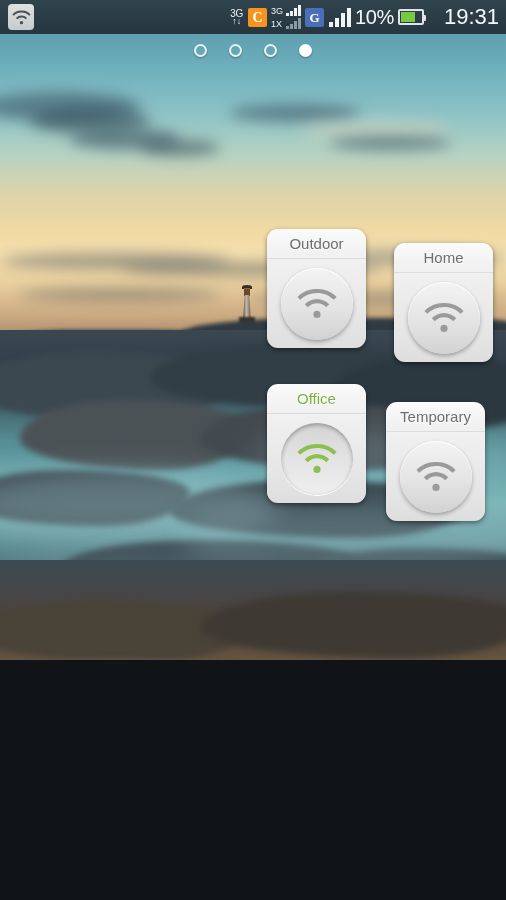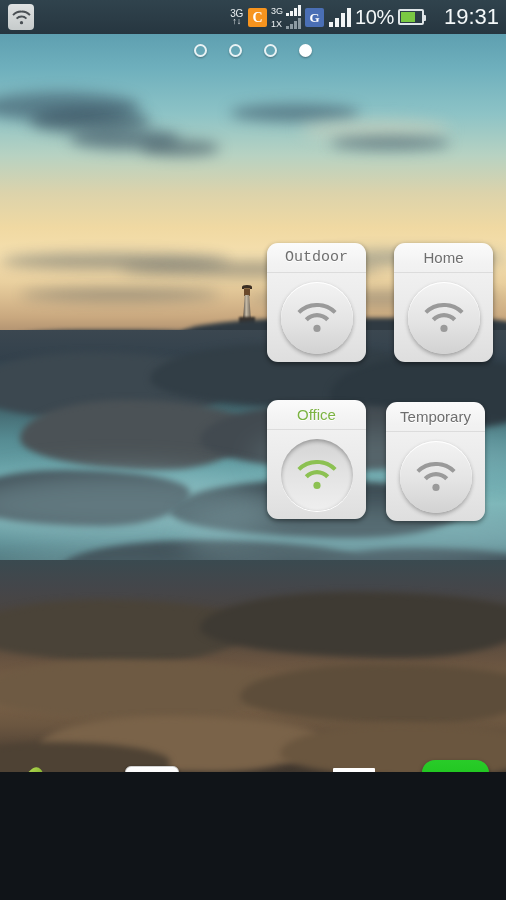--- a/index.html
+++ b/index.html
@@ -2,21 +2,21 @@
 <html><head>
 <meta charset="utf-8">
 <style>
   * { margin:0; padding:0; box-sizing:border-box; }
   html,body { width:506px; height:900px; overflow:hidden; }
   body {
     font-family:"Liberation Sans", sans-serif;
     background:#101418;
     position:relative;
   }
-  #screen { position:relative; width:506px; height:772px; overflow:hidden; }
+  #screen { position:relative; width:506px; height:660px; overflow:hidden; }
 
   
   .wall { position:absolute; left:0; top:0; width:506px; height:900px; overflow:hidden; }
   .wall-sky {
     position:absolute; left:0; top:0; width:506px; height:345px;
     background:linear-gradient(to bottom,
       #4d8fa6 0%, #5b9cae 8%, #6fb0bd 20%, #8dc3c6 33%,
       #b7d2c2 45%, #dcd3ab 56%, #f0d9a2 66%, #f5dfae 74%, #e9cf9e 82%, #c9a87f 92%, #9c7f64 100%);
   }
   .cloud {
@@ -424,21 +424,21 @@
 
   <div class="pagedots">
     <span class="dot"></span>
     <span class="dot"></span>
     <span class="dot"></span>
     <span class="dot active"></span>
   </div>
 
   <div class="tiles">
 
-    <div class="tile" style="left:267px; top:243px;font-family:Liberation Mono, monospace;">
+    <div class="tile" style="left:267px; top:229px;">
       <div class="tile-label">Outdoor</div>
       <div class="tile-knob-wrap">
         <div class="knob">
           <svg width="40" height="31" viewBox="0 0 24 19">
             <path d="M12 18.4a2.2 2.2 0 1 0 0-4.4 2.2 2.2 0 0 0 0 4.4z" fill="#9a9a9a"></path>
             <path d="M12 9.4c2.2 0 4.2.9 5.65 2.35l1.85-1.85A11 11 0 0 0 12 6.7a11 11 0 0 0-7.5 3.2l1.85 1.85A8 8 0 0 1 12 9.4z" fill="#9a9a9a"></path>
             <path d="M12 3c4 0 7.65 1.6 10.3 4.25L24 5.55A16 16 0 0 0 12 .6 16 16 0 0 0 0 5.55l1.7 1.7A14.5 14.5 0 0 1 12 3z" fill="#9a9a9a"></path>
           </svg>
         </div>
       </div>
@@ -450,21 +450,21 @@
         <div class="knob">
           <svg width="40" height="31" viewBox="0 0 24 19">
             <path d="M12 18.4a2.2 2.2 0 1 0 0-4.4 2.2 2.2 0 0 0 0 4.4z" fill="#9a9a9a"></path>
             <path d="M12 9.4c2.2 0 4.2.9 5.65 2.35l1.85-1.85A11 11 0 0 0 12 6.7a11 11 0 0 0-7.5 3.2l1.85 1.85A8 8 0 0 1 12 9.4z" fill="#9a9a9a"></path>
             <path d="M12 3c4 0 7.65 1.6 10.3 4.25L24 5.55A16 16 0 0 0 12 .6 16 16 0 0 0 0 5.55l1.7 1.7A14.5 14.5 0 0 1 12 3z" fill="#9a9a9a"></path>
           </svg>
         </div>
       </div>
     </div>
 
-    <div class="tile on" style="left:267px; top:400px;">
+    <div class="tile on" style="left:267px; top:384px;">
       <div class="tile-label">Office</div>
       <div class="tile-knob-wrap">
         <div class="knob">
           <svg width="40" height="31" viewBox="0 0 24 19">
             <path d="M12 18.4a2.2 2.2 0 1 0 0-4.4 2.2 2.2 0 0 0 0 4.4z" fill="#8cc152"></path>
             <path d="M12 9.4c2.2 0 4.2.9 5.65 2.35l1.85-1.85A11 11 0 0 0 12 6.7a11 11 0 0 0-7.5 3.2l1.85 1.85A8 8 0 0 1 12 9.4z" fill="#8cc152"></path>
             <path d="M12 3c4 0 7.65 1.6 10.3 4.25L24 5.55A16 16 0 0 0 12 .6 16 16 0 0 0 0 5.55l1.7 1.7A14.5 14.5 0 0 1 12 3z" fill="#8cc152"></path>
           </svg>
         </div>
       </div>

